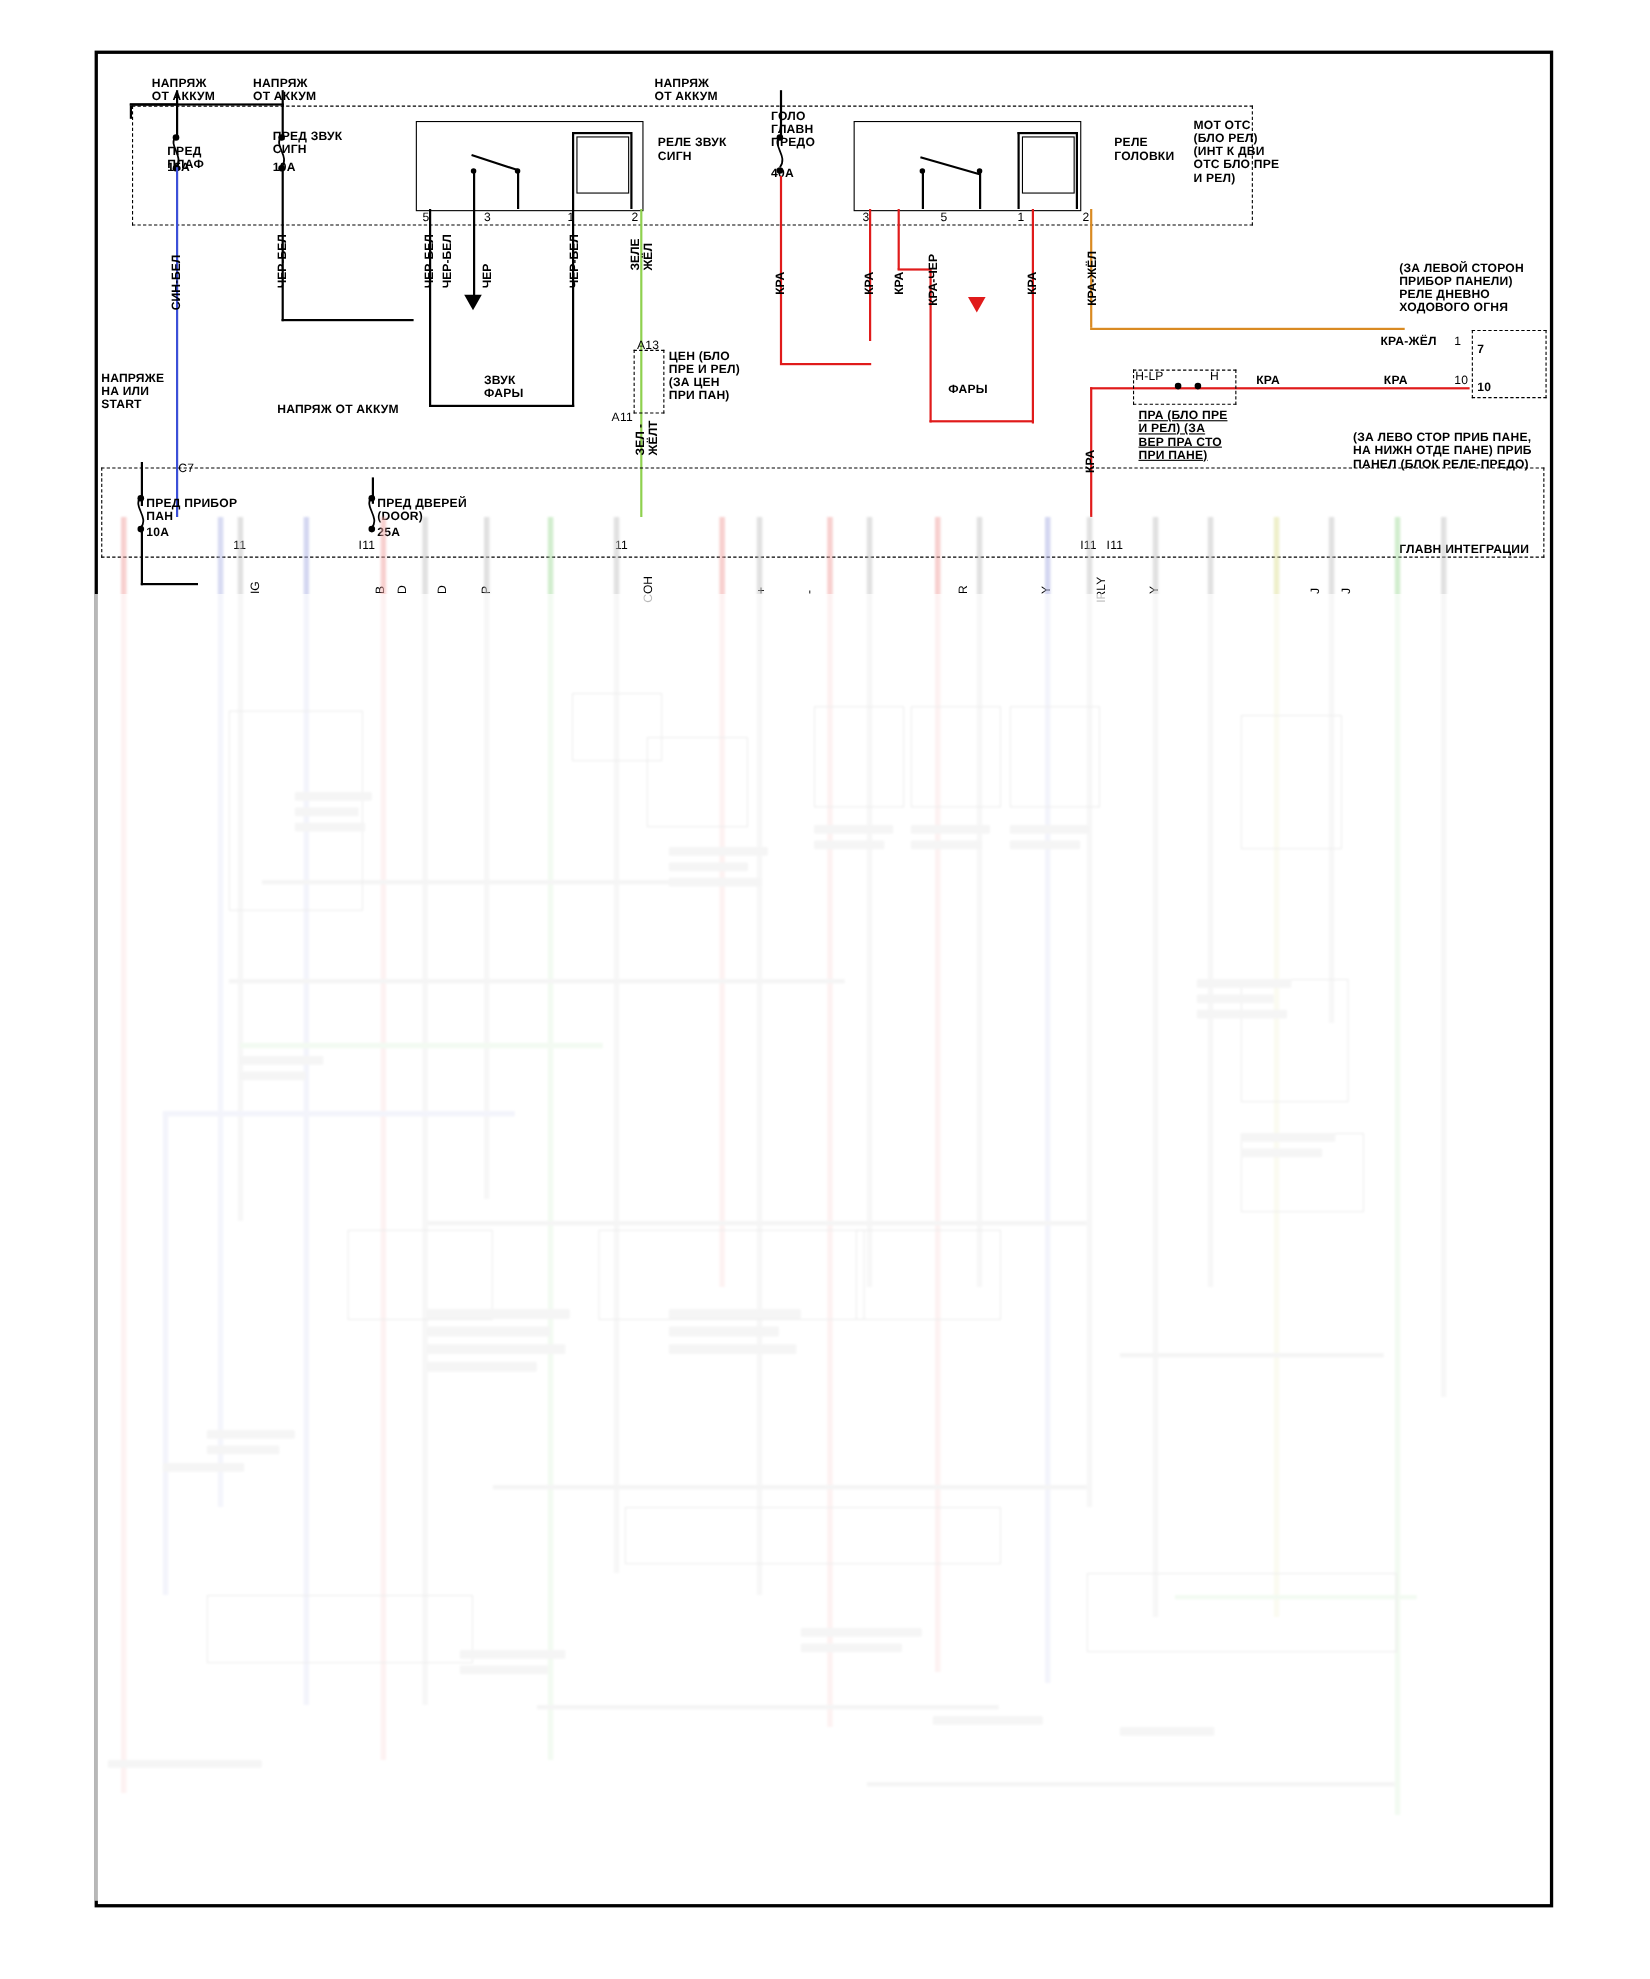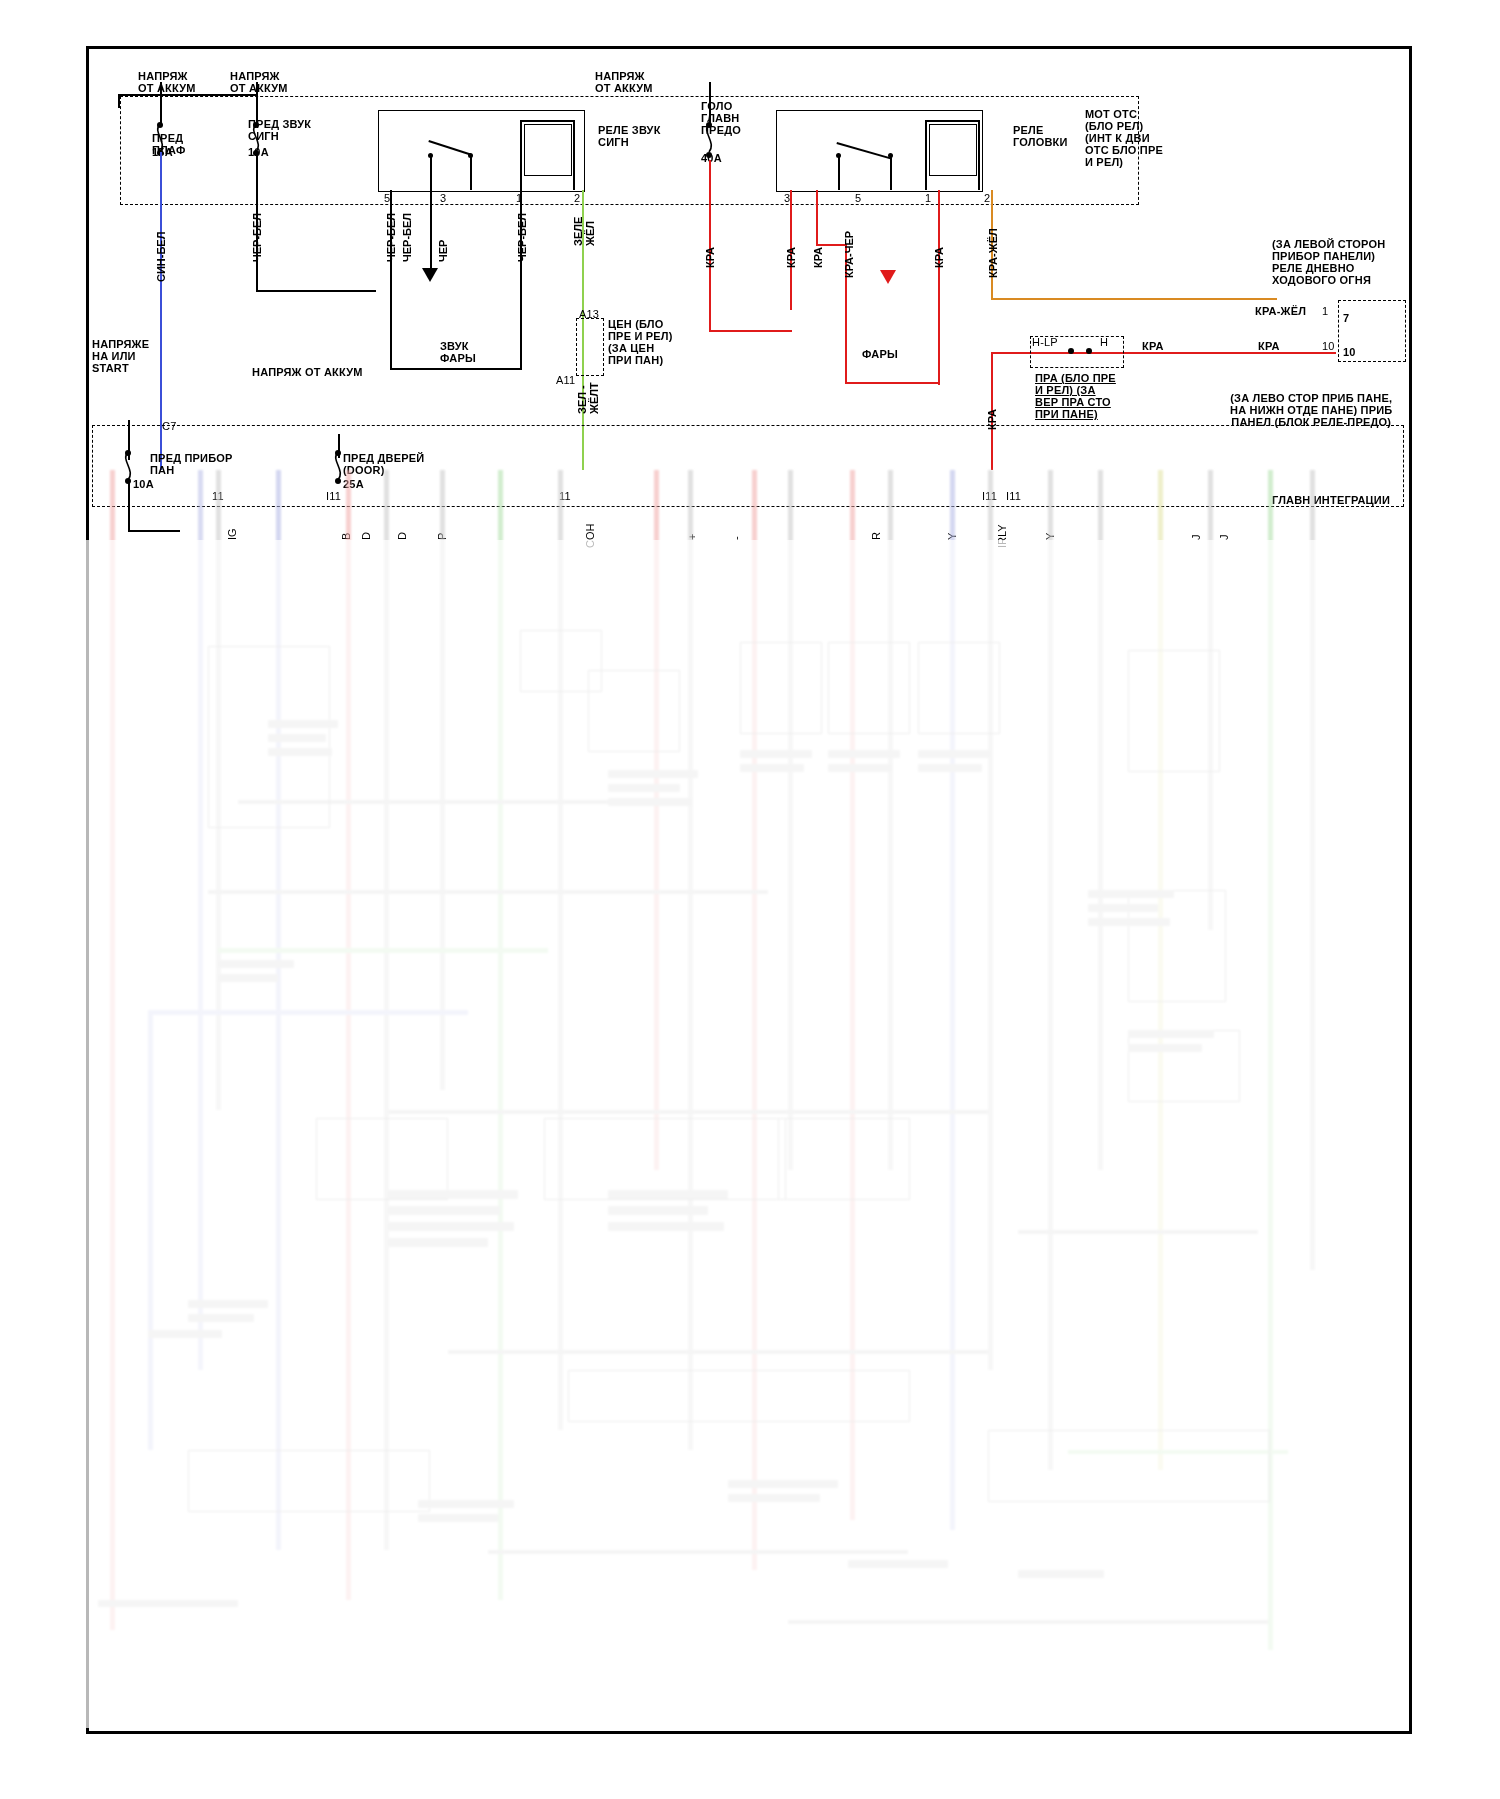--- a/index.html
+++ b/index.html
@@ -205,35 +205,35 @@
   <div class="lbl" style="left:1032px;top:336px;">H-LP</div>
   <div class="lbl" style="left:1100px;top:336px;">H</div>
   <div class="lbl b" style="left:1142px;top:340px;">КРА</div>
   <div class="lbl b" style="left:1035px;top:372px;text-decoration:underline;">ПРА (БЛО ПРЕ
 И РЕЛ) (ЗА
 ВЕР ПРА СТО
 ПРИ ПАНЕ)</div>
   <div class="wire v red" style="left:991px;top:352px;height:118px;"></div>
   <div class="vlbl b" style="left:986px;top:430px;">КРА</div>
 
-  <div class="lbl b" style="left:1230px;top:392px;text-align:center;">(ЗА ЛЕВО СТОР ПРИБ ПАНЕ,
+  <div class="lbl b" style="left:1230px;top:392px;">(ЗА ЛЕВО СТОР ПРИБ ПАНЕ,
 НА НИЖН ОТДЕ ПАНЕ) ПРИБ
 ПАНЕЛ (БЛОК РЕЛЕ-ПРЕДО)</div>
 
   <div class="dash-box" style="left:92px;top:425px;width:1310px;height:80px;"></div>
   <div class="lbl b" style="left:1272px;top:494px;">ГЛАВН ИНТЕГРАЦИИ</div>
 
   <div class="lbl" style="left:162px;top:420px;">C7</div>
   <div class="wire v" style="left:128px;top:420px;height:40px;"></div>
   <div class="dot" style="left:125px;top:450px;"></div>
   <svg style="position:absolute;left:118px;top:450px;" width="22" height="40">
     <path d="M10 2 C 2 10, 18 20, 10 30" stroke="#000" stroke-width="1.6" fill="none"></path>
   </svg>
   <div class="dot" style="left:125px;top:478px;"></div>
-  <div class="lbl b" style="left:133px;top:452px;margin-left:17px;">ПРЕД ПРИБОР
+  <div class="lbl b" style="left:133px;top:452px;">ПРЕД ПРИБОР
 ПАН</div>
   <div class="lbl b" style="left:133px;top:478px;">10A</div>
   <div class="wire h" style="left:128px;top:530px;width:52px;"></div>
   <div class="wire v" style="left:128px;top:480px;height:52px;"></div>
 
   <div class="wire v" style="left:338px;top:434px;height:24px;"></div>
   <div class="dot" style="left:335px;top:450px;"></div>
   <svg style="position:absolute;left:328px;top:450px;" width="22" height="40">
     <path d="M10 2 C 2 10, 18 20, 10 30" stroke="#000" stroke-width="1.6" fill="none"></path>
   </svg>

